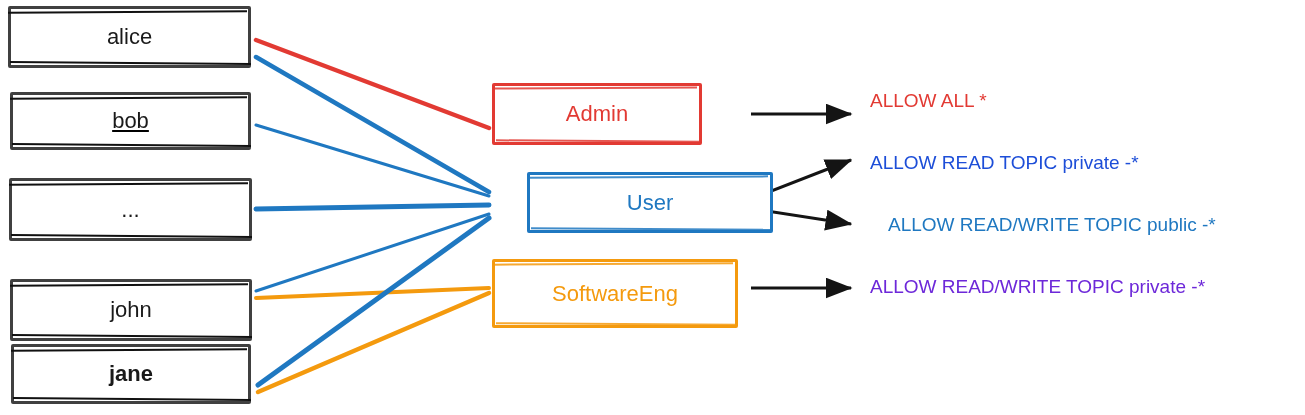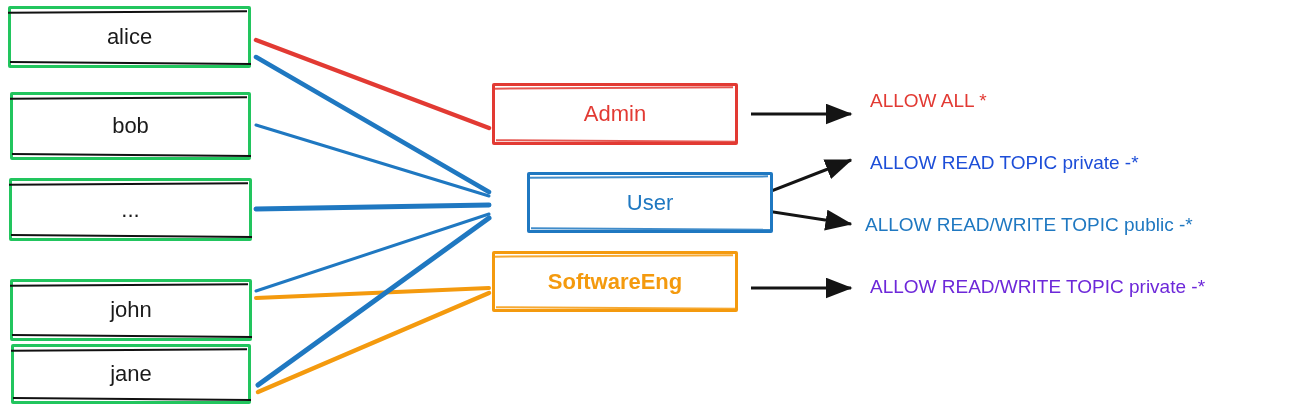--- a/index.html
+++ b/index.html
@@ -34,21 +34,21 @@
     background: #ffffff;
     user-select: none;
   }
   .node-label {
     font-size: 22px;
     line-height: 1;
     white-space: nowrap;
   }
   
   .user-node {
-    border: 3px solid #22c55e;
+    border: 3px solid #404040;
     border-radius: 2px;
   }
   .user-node .node-label {
     color: #1a1a1a;
   }
   .user-node::before,
   .user-node::after {
     content: "";
     position: absolute;
     pointer-events: none;
@@ -136,44 +136,44 @@
         <line x1="748" y1="200" x2="851" y2="160" stroke="#141414" stroke-width="3" marker-end="url(#arrowhead-black)"></line>
         <line x1="748" y1="208" x2="851" y2="224" stroke="#141414" stroke-width="3" marker-end="url(#arrowhead-black)"></line>
         <line x1="751" y1="288" x2="851" y2="288" stroke="#141414" stroke-width="3" marker-end="url(#arrowhead-black)"></line>
       </g>
   </svg>
 
   <div>
       <div class="node user-node" style="left: 8px; top: 6px; width: 243px; height: 62px;">
         <span class="node-label">alice</span>
       </div>
-      <div class="node user-node" style="left: 10px; top: 92px; width: 241px; height: 68px;">
+      <div class="node user-node" style="left: 10px; top: 92px; width: 241px; height: 58px; text-decoration: underline;">
         <span class="node-label">bob</span>
       </div>
       <div class="node user-node" style="left: 9px; top: 178px; width: 243px; height: 63px;">
         <span class="node-label">...</span>
       </div>
       <div class="node user-node" style="left: 10px; top: 264px; width: 242px; height: 62px; margin-top: 15px;">
         <span class="node-label">john</span>
       </div>
-      <div class="node user-node" style="left: 11px; top: 344px; width: 240px; height: 60px;">
+      <div class="node user-node" style="left: 11px; top: 344px; width: 240px; height: 60px; font-weight: bold;">
         <span class="node-label">jane</span>
       </div>
     </div>
   <div>
-      <div class="node role-node" style="left: 492px; top: 83px; width: 246px; height: 62px; border-color: rgb(226, 58, 51); color: rgb(226, 58, 51);">
+      <div class="node role-node" style="left: 492px; top: 83px; width: 210px; height: 62px; border-color: rgb(226, 58, 51); color: rgb(226, 58, 51);">
         <span class="node-label" style="color: rgb(226, 58, 51);">Admin</span>
       </div>
       <div class="node role-node" style="left: 492px; top: 172px; width: 246px; height: 61px; border-color: rgb(31, 120, 193); color: rgb(31, 120, 193); margin-left: 35px;">
         <span class="node-label" style="color: rgb(31, 120, 193);">User</span>
       </div>
-      <div class="node role-node" style="left: 492px; top: 251px; width: 246px; height: 61px; border-color: rgb(244, 154, 14); color: rgb(244, 154, 14); font-weight: bold;">
+      <div class="node role-node" style="left: 492px; top: 259px; width: 246px; height: 69px; border-color: rgb(244, 154, 14); color: rgb(244, 154, 14);">
         <span class="node-label" style="color: rgb(244, 154, 14);">SoftwareEng</span>
       </div>
     </div>
   <div>
       <div class="rule-text" style="left: 870px; top: 91px; color: rgb(226, 58, 51);">ALLOW ALL *</div>
       <div class="rule-text" style="left: 870px; top: 153px; color: #1d4ed8;">ALLOW READ TOPIC private -*</div>
-      <div class="rule-text" style="left: 865px; top: 215px; color: rgb(31, 120, 193);">ALLOW READ/WRITE TOPIC public -*</div>
+      <div class="rule-text" style="left: 888px; top: 215px; color: rgb(31, 120, 193);">ALLOW READ/WRITE TOPIC public -*</div>
       <div class="rule-text" style="left: 870px; top: 277px; color: #6d28d9;">ALLOW READ/WRITE TOPIC private -*</div>
     </div>
 
 </div>
 
 </body></html>

